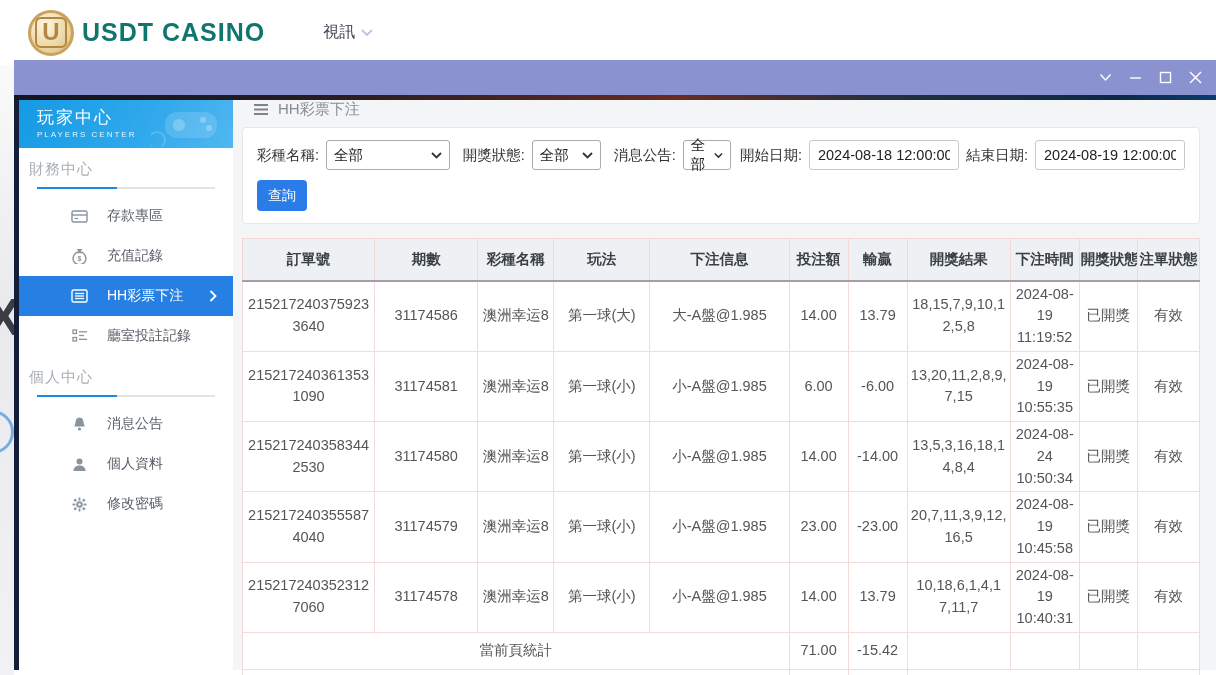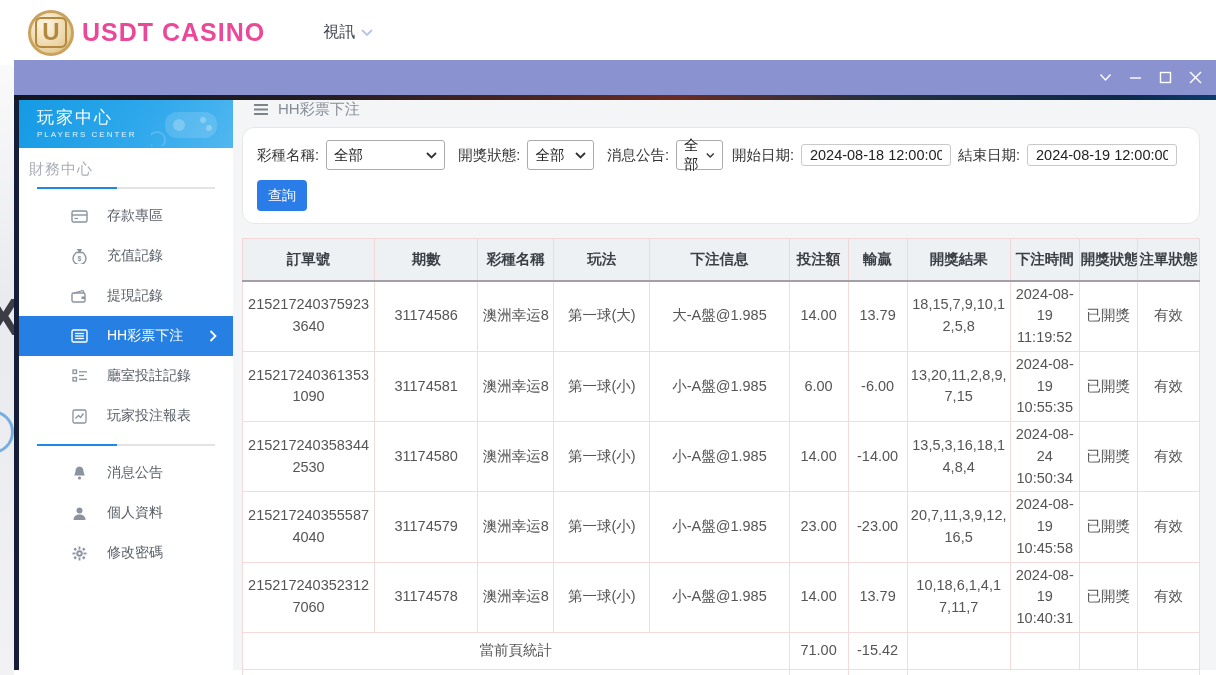--- a/index.html
+++ b/index.html
@@ -9,21 +9,21 @@
 
   
   .site-header { position:absolute; top:0; left:0; width:1216px; height:65px;
     background:#fff; display:flex; align-items:center; }
   .logo { display:flex; align-items:center; gap:8px; margin-left:28px; cursor:pointer; }
   .logo-badge { width:46px; height:46px; border-radius:50%; border:3px solid #c9a25e;
     background:radial-gradient(circle at 35% 30%, #fdf6e3, #e8cf9a 70%, #caa35f);
     display:flex; align-items:center; justify-content:center; }
   .logo-badge span { font-size:24px; font-weight:bold; color:#b3873e;
     border:2px solid #b3873e; border-radius:6px; padding:0 5px; line-height:1.1; }
-  .logo-text { font-size:25px; font-weight:bold; color:#ec4899; letter-spacing:1px; }
+  .logo-text { font-size:25px; font-weight:bold; color:#0f766e; letter-spacing:1px; }
   .top-nav { display:flex; align-items:center; gap:44px; margin-left:58px;flex-direction:column; }
   .nav-item { display:flex; align-items:center; gap:6px; cursor:pointer; }
   .nav-label { font-size:16px; color:#3b404b; }
 
   
   .page-edge { position:absolute; left:0; top:65px; width:14px; height:610px;
     background:linear-gradient(180deg,#fafafa,#e9eaee 40%,#f2f2f4); overflow:hidden; }
   .edge-x { position:absolute; top:222px; left:-14px; font-size:52px; font-weight:bold;
     color:#3c3c44; }
   .edge-arc { position:absolute; top:345px; left:-30px; width:44px; height:44px;
@@ -55,31 +55,31 @@
   .sb-item.active { background:#2680e3; color:#fff; }
   .sb-item.active .sb-chev { position:absolute; right:16px; display:flex; }
 
   
   .main { flex:1; min-width:0; display:flex; flex-direction:column; }
   .breadcrumb { height:40px; display:flex; align-items:center; gap:9px;
     padding-left:20px; color:#868c97; font-size:15px; }
   .crumb-burger { display:flex; cursor:pointer; }
   .content { padding:8px 16px 0 9px; }
 
-  .filter-card { background:#fff; border:1px solid #e7e7e7; border-radius:12px;
-    padding:12px 22px 12px 14px; }
+  .filter-card { background:#fff; border:1px solid #e7e7e7; border-radius:4px;
+    padding:12px 14px 12px 14px; }
   .filter-row { display:flex; align-items:center; gap:7px; flex-wrap:nowrap; }
   .filter-row label { font-size:14.5px; color:#333; white-space:nowrap; }
   .selectbox { height:30px; border:1px solid #ababab; border-radius:3px; background:#fff;
     display:flex; align-items:center; justify-content:space-between; padding:0 7px;
     font-size:14.5px; color:#222; cursor:pointer; }
   .w-lottery { width:163px; margin-right:6px; }
   .w-draw { width:88px; margin-right:6px; }
   .w-order { width:60px; margin-right:2px; }
-  .filter-row input { height:22px; width:150px; border:1px solid #c9c9c9; border-radius:3px;
+  .filter-row input { height:30px; width:150px; border:1px solid #c9c9c9; border-radius:3px;
     padding:0 8px; font-size:14.5px; color:#222; font-family:"Liberation Sans",sans-serif; }
   .btn-search { margin-top:10px; width:50px; height:31px; background:#2a7ce8; color:#fff;
     border:none; border-radius:4px; font-size:14px; cursor:pointer; }
 
   .table-card { margin-top:14px; background:#fff; }
   table { width:100%; border-collapse:collapse; table-layout:fixed; text-align:center; }
   th { background:#eef1f4; font-size:14.5px; font-weight:bold; color:#3a3f46;
     height:42px; border:1px solid #f3d7d7; border-bottom:2px solid #a59ea8;
     padding:0 1px; overflow:hidden; white-space:nowrap; }
   td { border:1px solid #f5dada; font-size:14.5px; color:#555; height:57px;
@@ -225,30 +225,20 @@
             <div class="sb-item">
               <span class="sb-icon">
                 <svg width="15" height="16" viewBox="0 0 15 16">
                   <path d="M5 1 h5 l-1.4 3 h-2.2 Z" fill="#8a939e"></path>
                   <path d="M4.3 4.5 h6.4 c2.2 1.8 3.3 4 3.3 6.2 a5.5 5 0 0 1 -13 0 c0 -2.2 1.1 -4.4 3.3 -6.2 Z" fill="none" stroke="#8a939e" stroke-width="1.4"></path>
                   <text x="7.5" y="12.5" font-size="7" fill="#8a939e" text-anchor="middle" font-weight="bold">$</text>
                 </svg>
               </span>
               <span>充值記錄</span>
             </div>
-            <div class="sb-item">
-              <span class="sb-icon">
-                <svg width="17" height="15" viewBox="0 0 17 15">
-                  <rect x="1" y="4" width="13" height="9" rx="1.5" fill="none" stroke="#8a939e" stroke-width="1.4"></rect>
-                  <path d="M3 4 l9 -2.5 1 2.5" fill="none" stroke="#8a939e" stroke-width="1.2"></path>
-                  <rect x="10.5" y="7.5" width="3.5" height="2.5" fill="#8a939e"></rect>
-                </svg>
-              </span>
-              <span>提現記錄</span>
-            </div>
             <div class="sb-item active">
               <span class="sb-icon">
                 <svg width="17" height="14" viewBox="0 0 17 14">
                   <rect x="1" y="1" width="15" height="12" rx="1.5" fill="none" stroke="#fff" stroke-width="1.4"></rect>
                   <line x1="4" y1="4.5" x2="13" y2="4.5" stroke="#fff" stroke-width="1.3"></line>
                   <line x1="4" y1="7" x2="13" y2="7" stroke="#fff" stroke-width="1.3"></line>
                   <line x1="4" y1="9.5" x2="13" y2="9.5" stroke="#fff" stroke-width="1.3"></line>
                 </svg>
               </span>
               <span>HH彩票下注</span>
@@ -265,29 +255,21 @@
                     <rect x="1" y="1" width="3.5" height="3.5"></rect>
                     <rect x="1" y="8.5" width="3.5" height="3.5"></rect>
                     <line x1="7" y1="2.8" x2="15" y2="2.8"></line>
                     <line x1="7" y1="10.3" x2="15" y2="10.3"></line>
                     <line x1="7" y1="6.5" x2="12" y2="6.5"></line>
                   </g>
                 </svg>
               </span>
               <span>廳室投註記錄</span>
             </div>
-            <div class="sb-item">
-              <span class="sb-icon">
-                <svg width="15" height="15" viewBox="0 0 15 15">
-                  <rect x="1" y="1" width="13" height="13" rx="1.5" fill="none" stroke="#8a939e" stroke-width="1.3"></rect>
-                  <polyline points="3.5,9.5 6.5,6.5 8.5,8.5 11.5,4.5" fill="none" stroke="#8a939e" stroke-width="1.3"></polyline>
-                </svg>
-              </span>
-              <span>玩家投注報表</span>
-            </div>
+            <div class="sb-section-title">個人中心</div>
             <div class="sb-underline" style="margin-bottom: 7px;"></div>
             <div class="sb-item">
               <span class="sb-icon">
                 <svg width="15" height="16" viewBox="0 0 15 16">
                   <path d="M7.5 1.5 c-2.8 0 -4 2.2 -4 5 l-1.2 4 h10.4 l-1.2 -4 c0 -2.8 -1.2 -5 -4 -5 Z" fill="#8a939e"></path>
                   <circle cx="7.5" cy="13" r="1.6" fill="#8a939e"></circle>
                 </svg>
               </span>
               <span>消息公告</span>
             </div>

